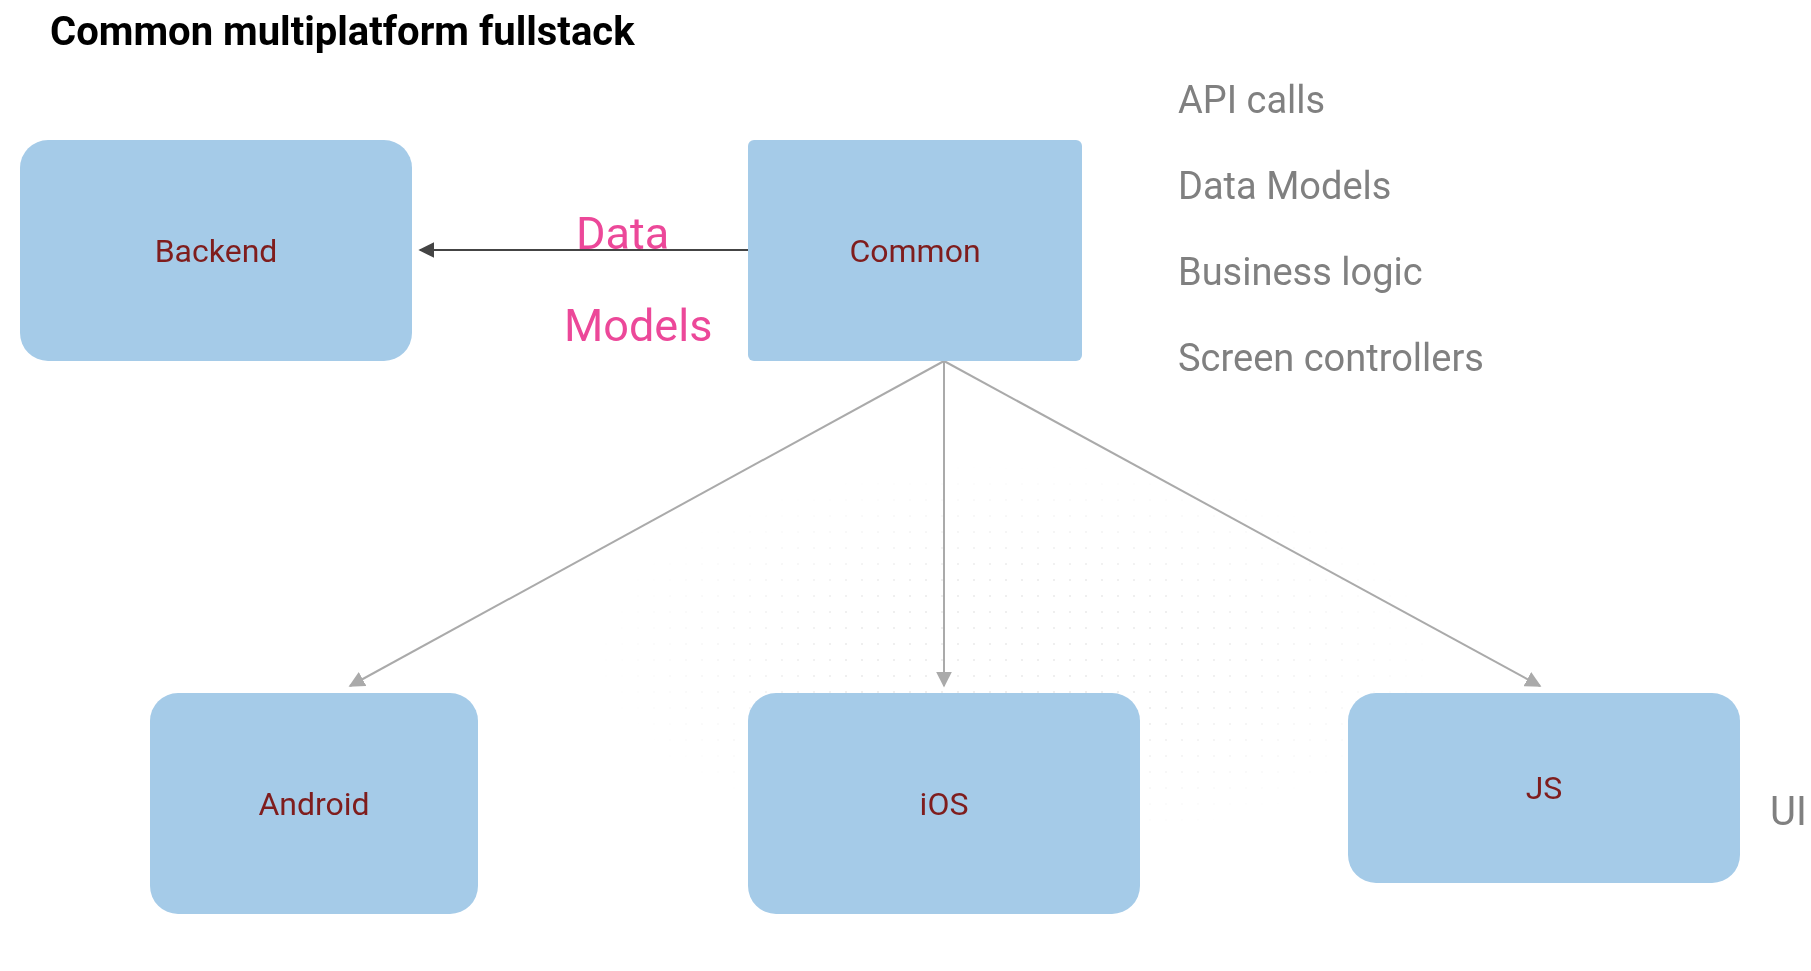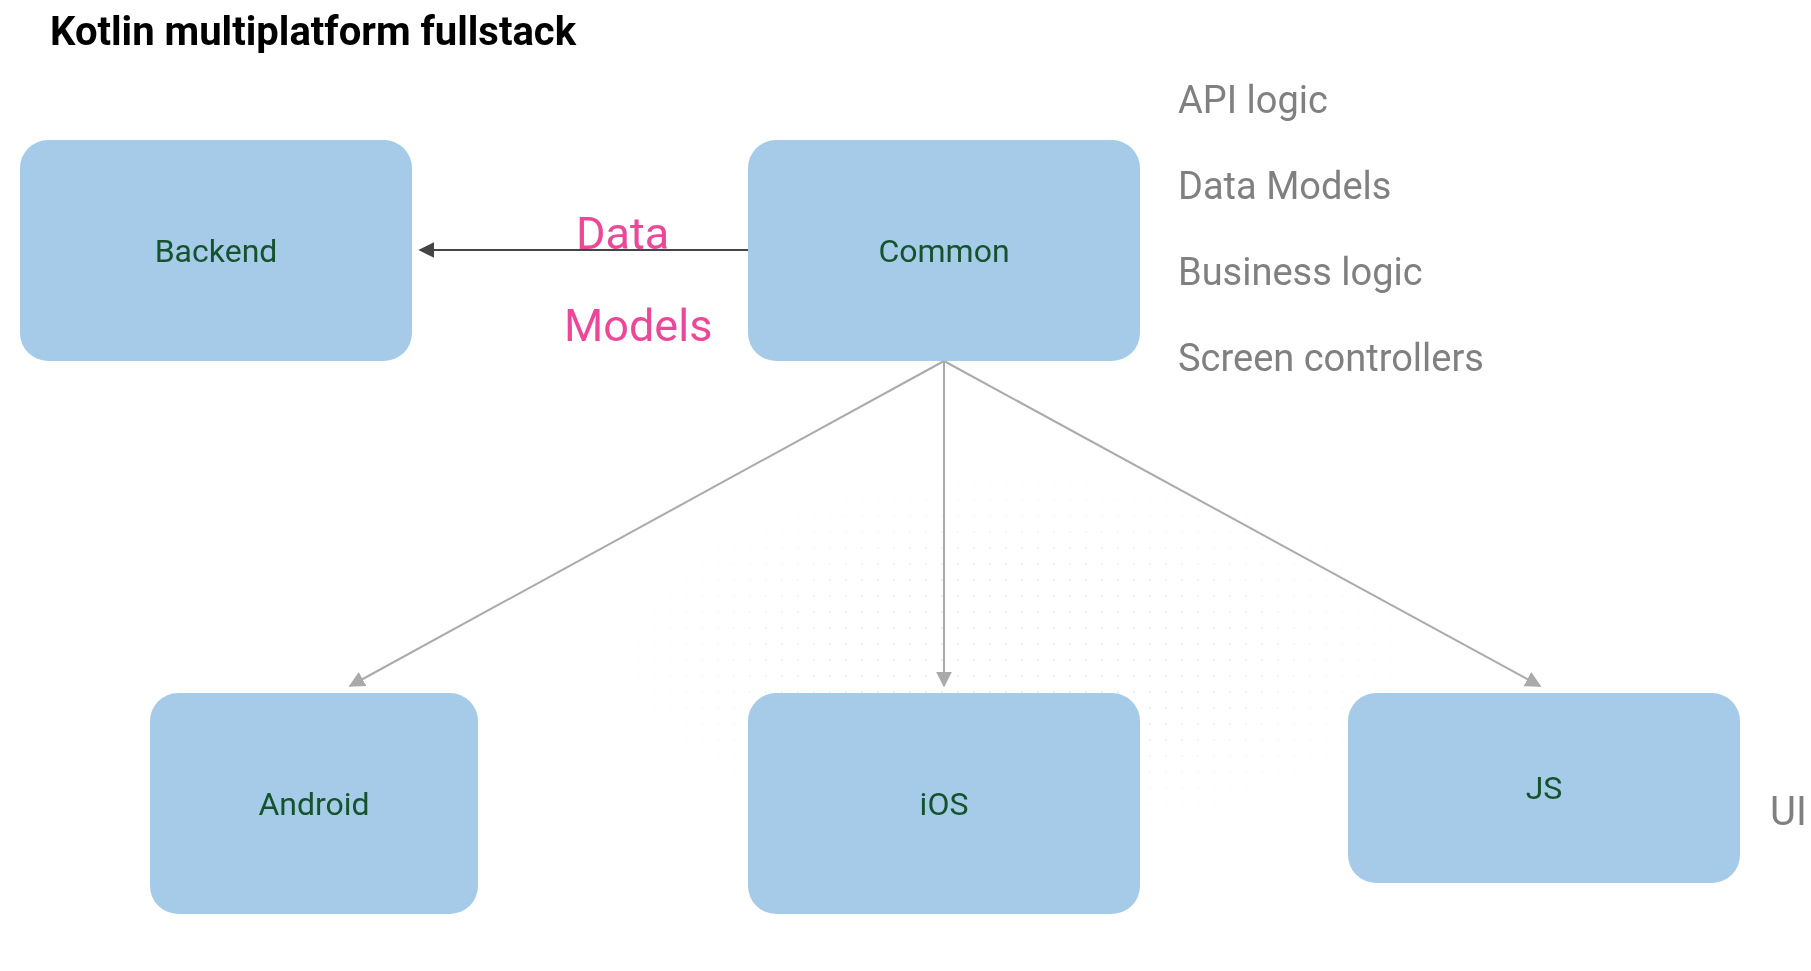--- a/index.html
+++ b/index.html
@@ -24,34 +24,35 @@
       color: #000000;
     }
     .node {
       position: absolute;
       background: #a5cbe8;
       border-radius: 28px;
       display: flex;
       align-items: center;
       justify-content: center;
       font-size: 32px;
-      color: #14532d;
+      color: #7f1d1d;
       font-weight: 400;
     }
     .node-backend {
       top: 140px;
       left: 20px;
       width: 392px;
       height: 221px;
     }
     .node-common {
       top: 140px;
       left: 748px;
-      width: 392px;
+      width: 334px;
       height: 221px;
+      border-radius: 6px;
     }
     .node-android {
       top: 693px;
       left: 150px;
       width: 328px;
       height: 221px;
     }
     .node-ios {
       top: 693px;
       left: 748px;
@@ -132,21 +133,21 @@
     <marker id="arrow-gray" viewBox="0 0 10 10" refX="9" refY="5" markerWidth="8" markerHeight="8" orient="auto-start-reverse">
       <path d="M 0 0 L 10 5 L 0 10 z" fill="#aaa"></path>
     </marker>
   </defs>
   <line x1="748" y1="250" x2="420" y2="250" stroke="#444" stroke-width="2" marker-end="url(#arrow-dark)"></line>
   <line x1="944" y1="361" x2="350" y2="686" stroke="#aaa" stroke-width="2" marker-end="url(#arrow-gray)"></line>
   <line x1="944" y1="361" x2="944" y2="686" stroke="#aaa" stroke-width="2" marker-end="url(#arrow-gray)"></line>
   <line x1="944" y1="361" x2="1540" y2="686" stroke="#aaa" stroke-width="2" marker-end="url(#arrow-gray)"></line>
 </svg>
 
-<div class="title">Kotlin multiplatform fullstack</div>
+<div class="title">Common multiplatform fullstack</div>
 
 <div class="node node-backend">
   <span>Backend</span>
 </div>
 
 <div class="node node-common">
   <span>Common</span>
 </div>
 
 <div class="node node-android">
@@ -158,19 +159,19 @@
 </div>
 
 <div class="node node-js">
   <span>JS</span>
 </div>
 
 <div class="edge-label edge-label-data">Data</div>
 <div class="edge-label edge-label-models">Models</div>
 
 <div class="annotation-list">
-  <div class="annotation-item">API logic</div>
+  <div class="annotation-item">API calls</div>
   <div class="annotation-item">Data Models</div>
   <div class="annotation-item">Business logic</div>
   <div class="annotation-item">Screen controllers</div>
 </div>
 
 <div class="side-label">UI</div>
 
 </body></html>

